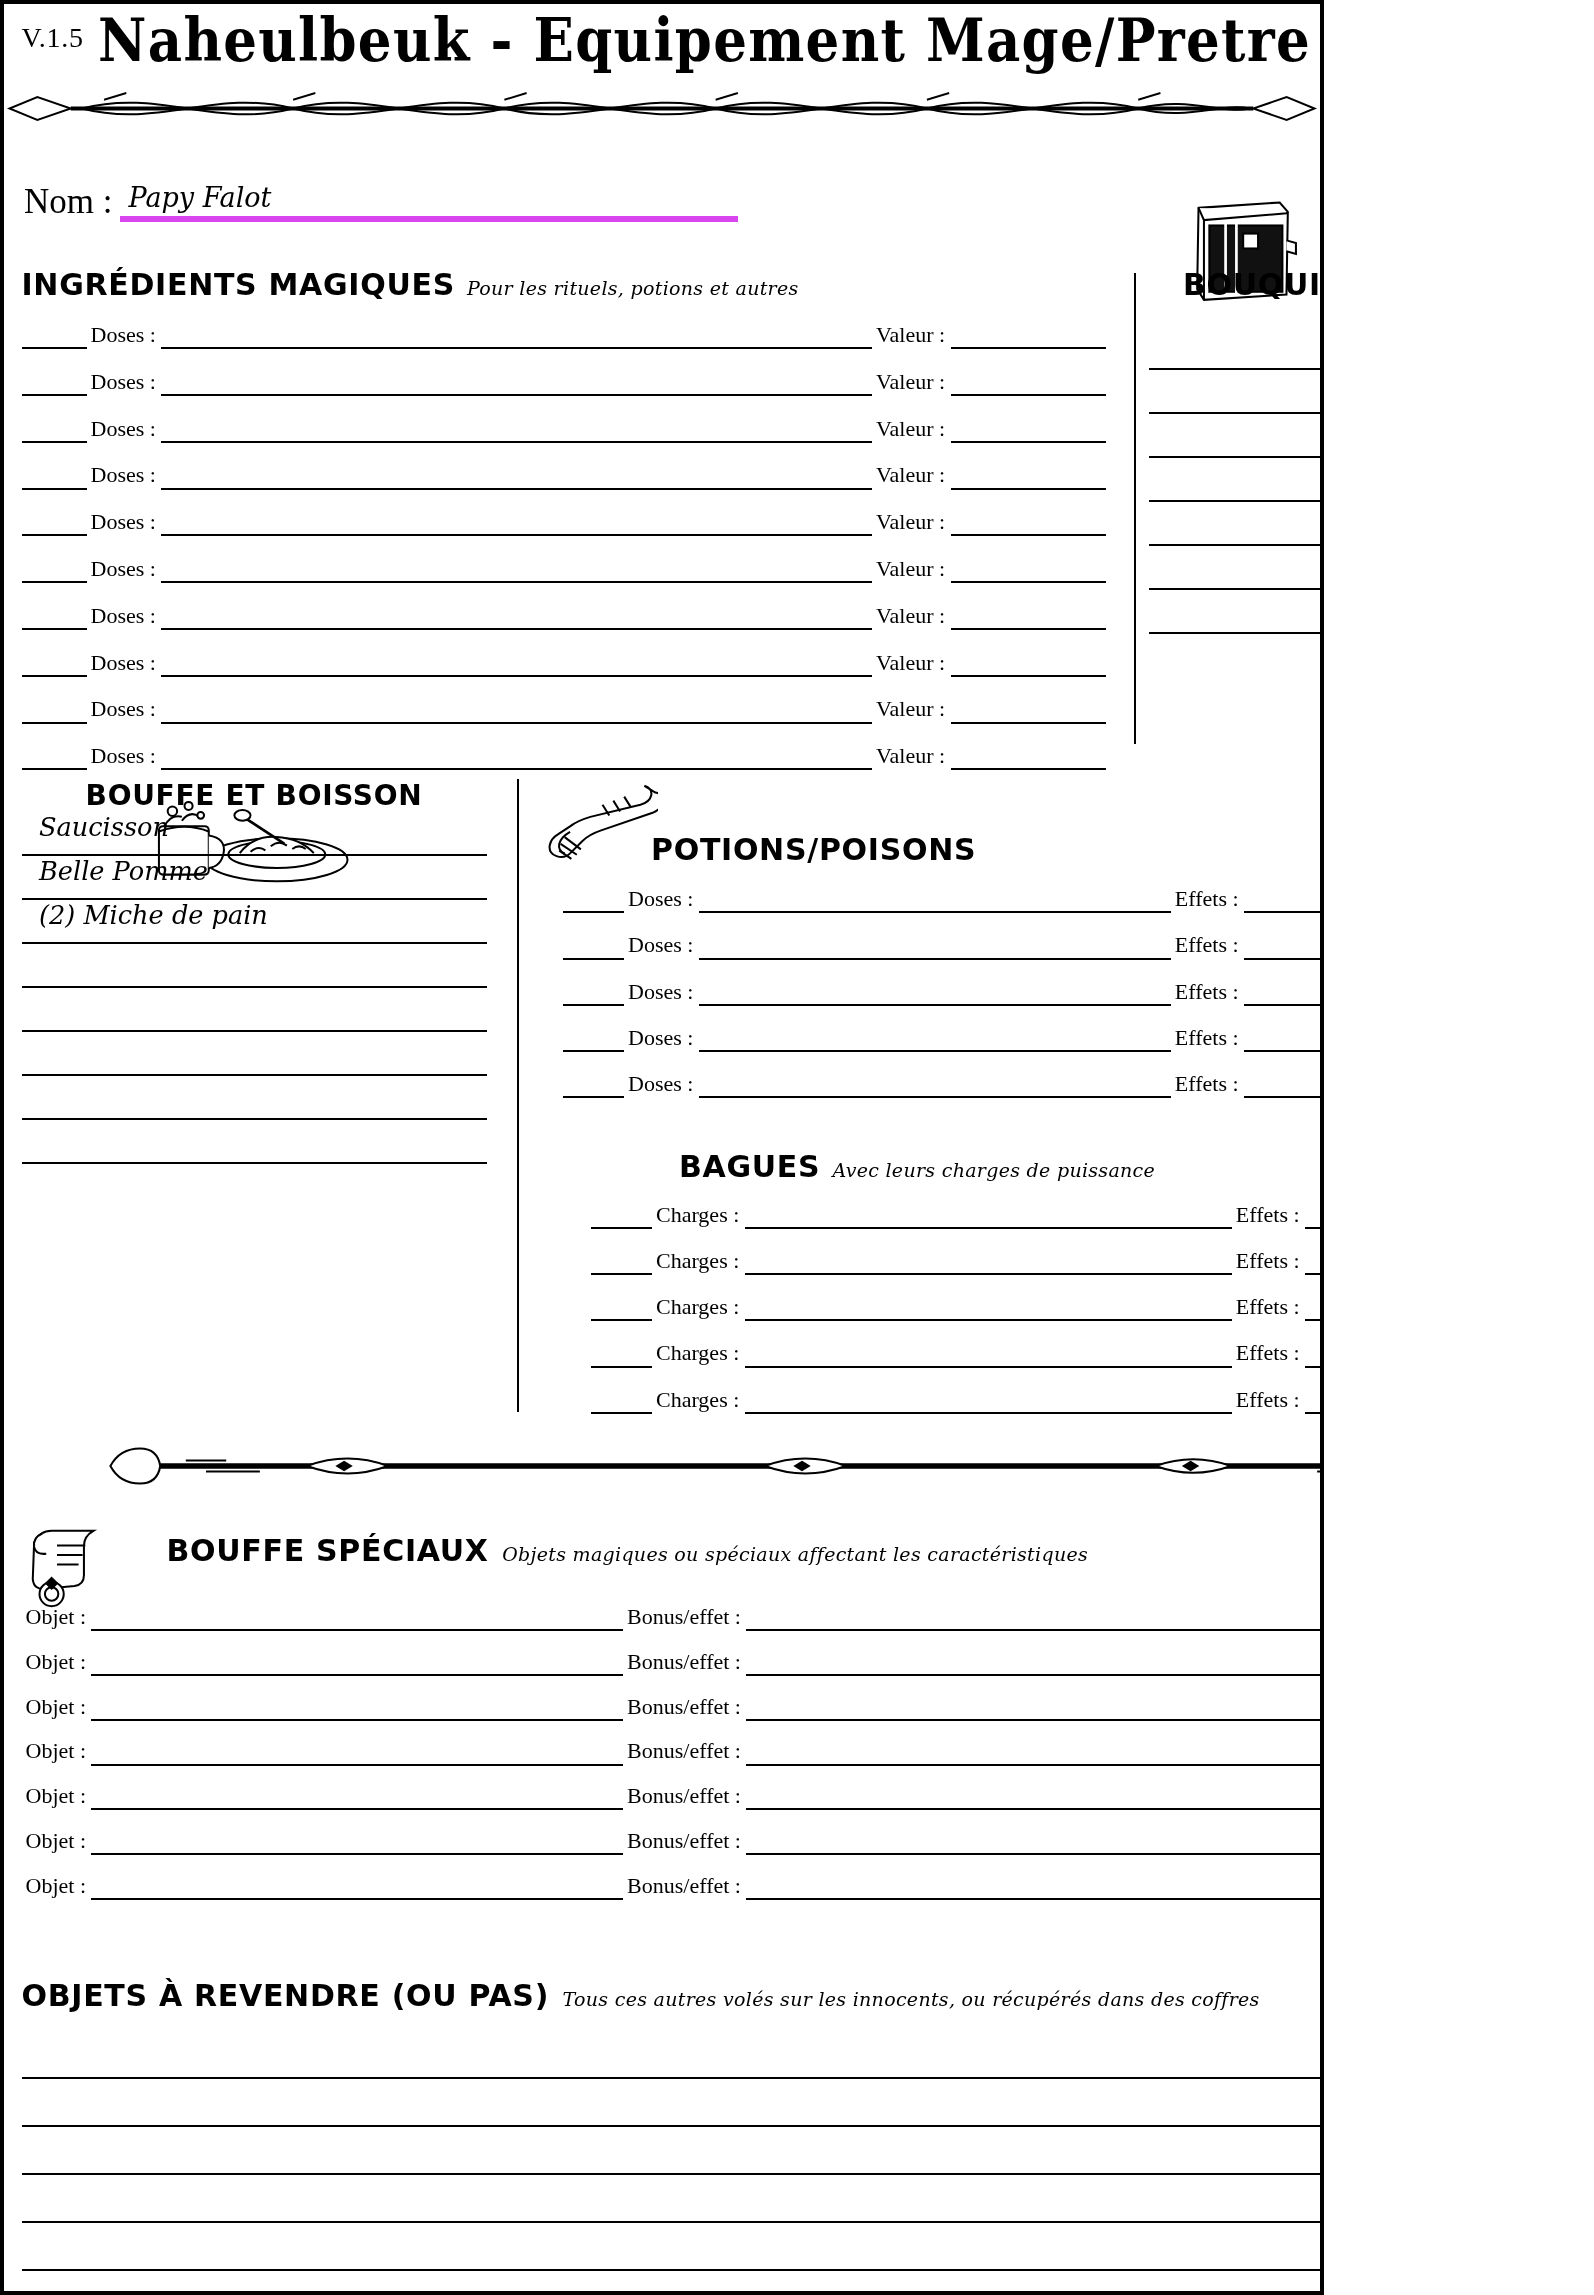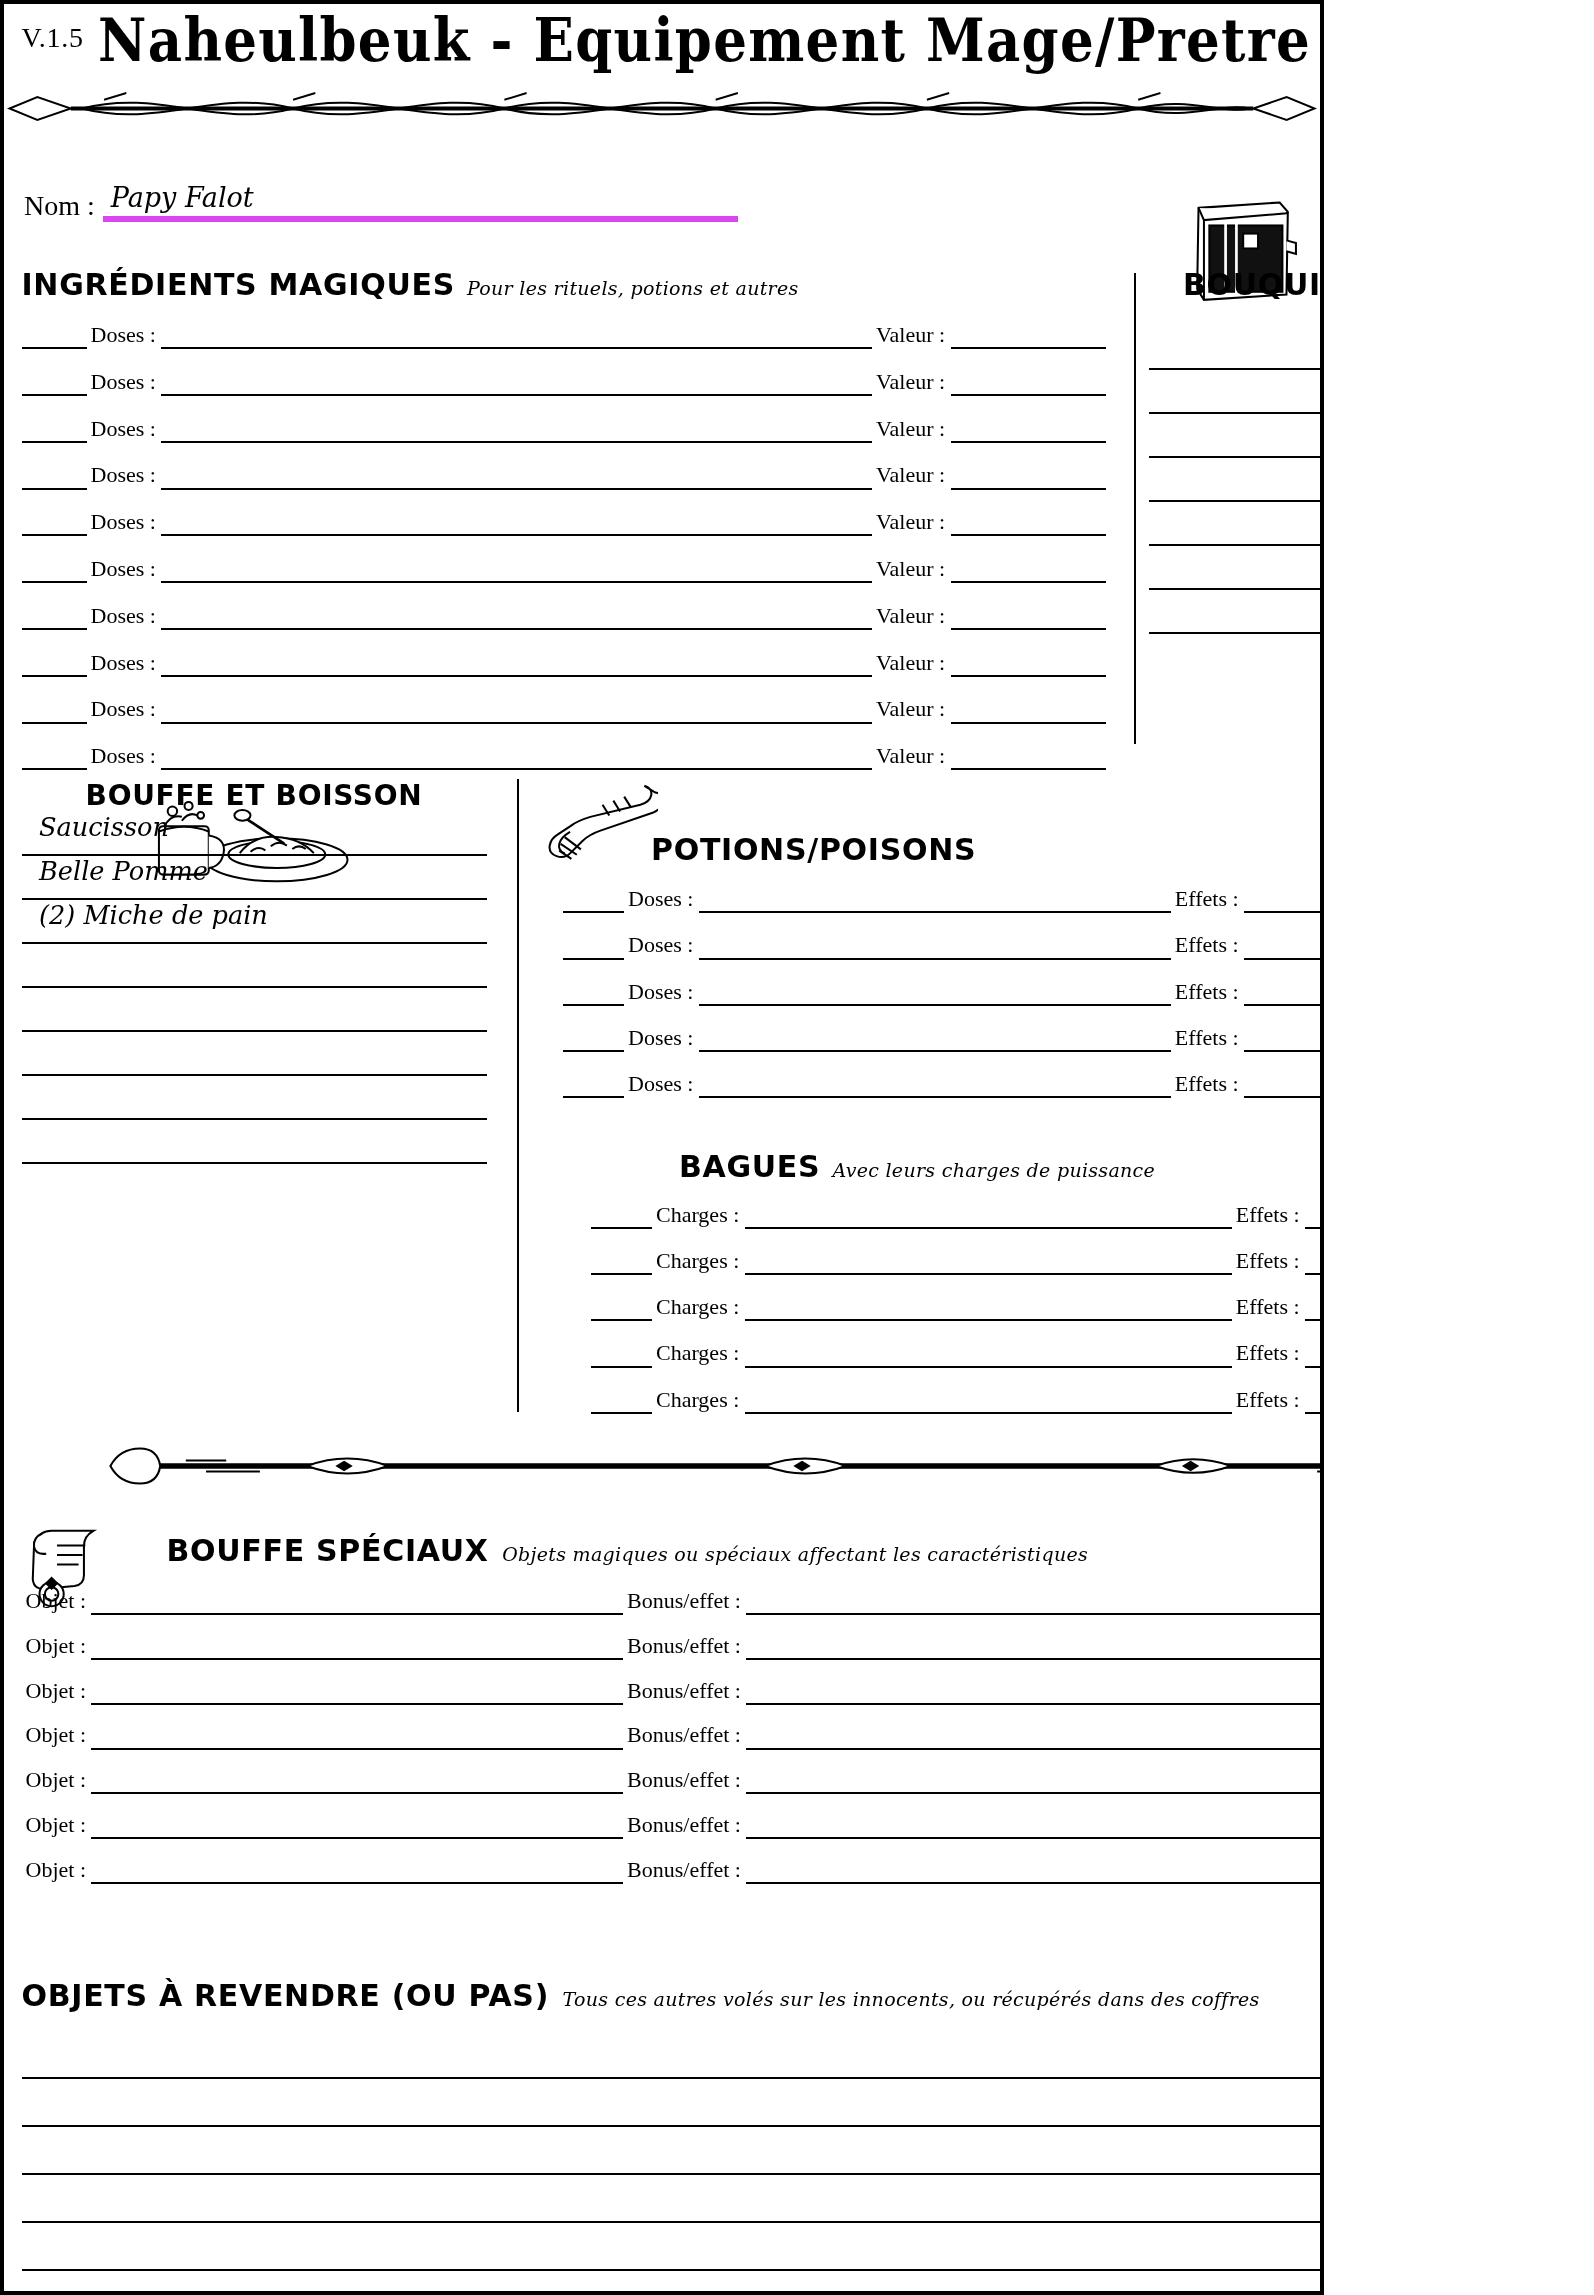--- a/index.html
+++ b/index.html
@@ -59,21 +59,21 @@
   
   .name-row {
     position: absolute;
     left: 20px;
     top: 178px;
     display: flex;
     align-items: flex-end;
     width: 714px;
   }
   .name-label {
-    font-size: 28px;
+    font-size: 35px;
     padding-right: 8px;
   }
   .name-value {
     flex: 1;
     border-bottom: 6px solid #d946ef;
     font-family: "DejaVu Serif", serif;
     font-style: italic;
     font-size: 27px;
     padding-bottom: 2.7px;
     padding-left: 8px;
@@ -237,21 +237,21 @@
     left: 17.5px;
     top: 1529px;
     width: 1549px;
   }
   .objets .hd {
     display: flex;
     align-items: baseline;
     gap: 13.5px;
     padding-left: 145px;
   }
-  .objet-rows { margin-top: 20px; }
+  .objet-rows { margin-top: 36px; }
   .objet-row { margin-bottom: 17.5px; display: flex; align-items: flex-end; font-size: 22px; }
   .objet-row .mid { flex: 1; border-bottom: 2px solid #000; height: 23px; }
   .objet-row .bon { flex: 1.55; border-bottom: 2px solid #000; height: 23px; }
   .scroll-icon {
     position: absolute;
     left: 17.5px;
     top: 1516px;
     width: 101px;
     height: 94px;
   }

